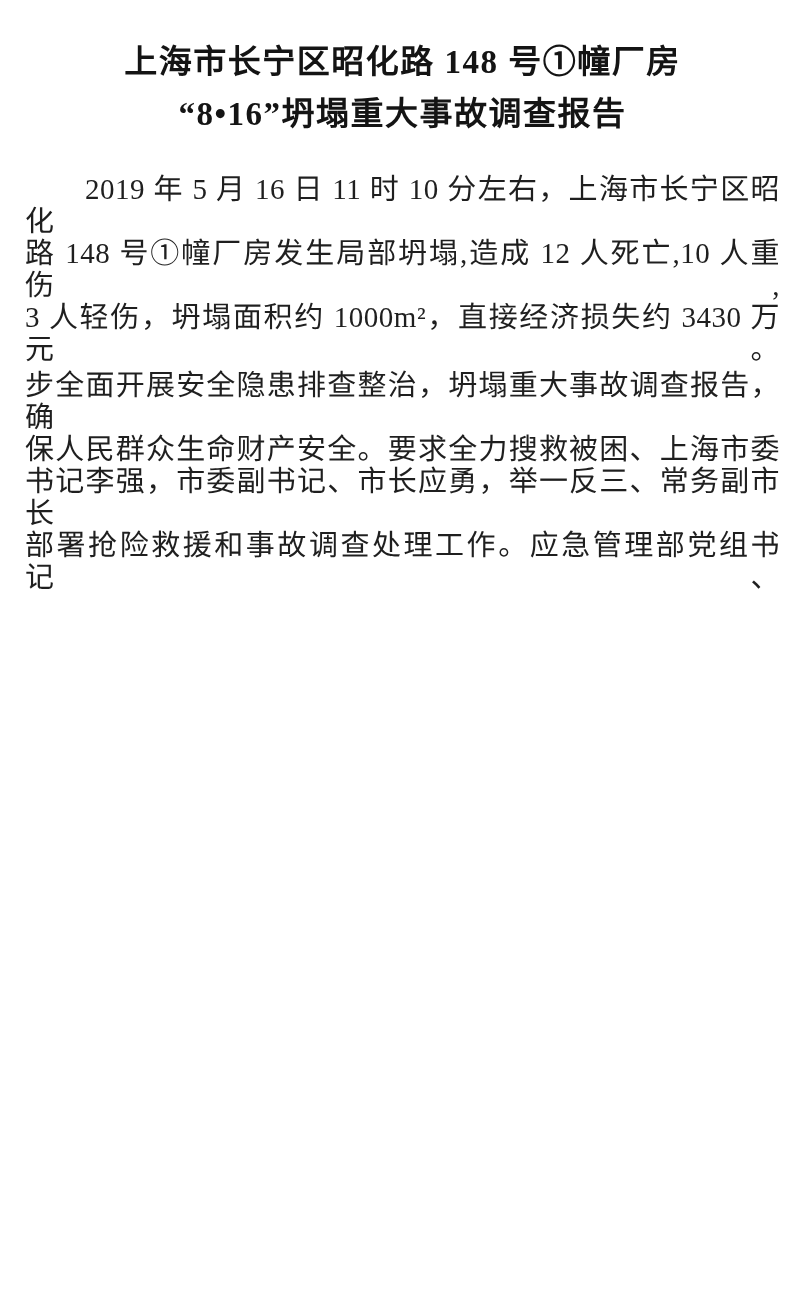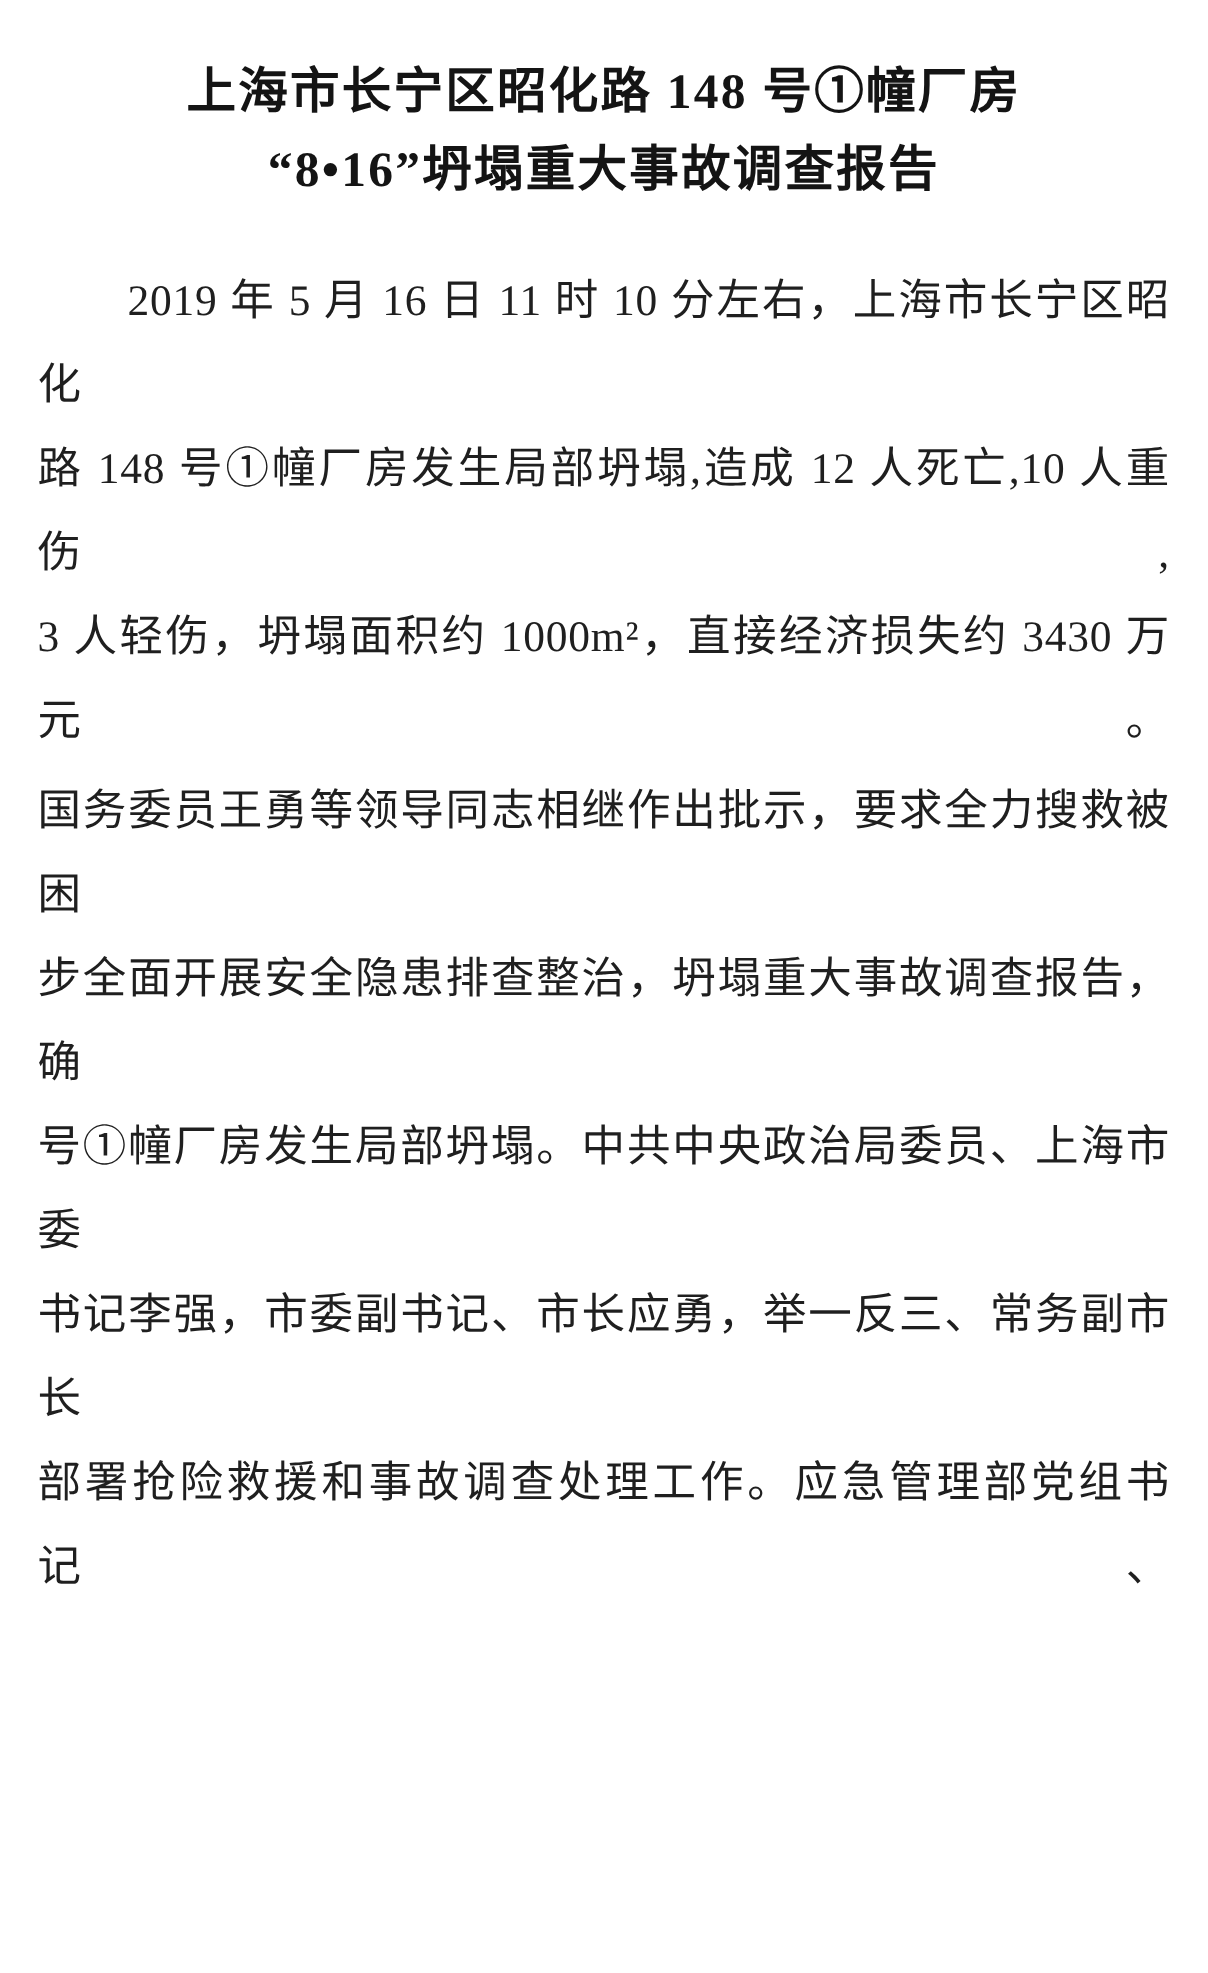--- a/index.html
+++ b/index.html
@@ -36,21 +36,21 @@
     margin-top: 33px;
     font-size: 29px;
   }
   .para {
     margin: 0;
   }
   .para + .para {
     margin-top: 4px;
   }
   .line {
-    line-height: 56px;
+    line-height: 32px;
     text-align: justify;
     text-align-last: justify;
     text-justify: inter-character;
     white-space: normal;
     letter-spacing: 0.5px;
   }
   .line.first {
     text-indent: 60px;
   }
 </style>
@@ -66,23 +66,22 @@
 
   <div class="report-body">
 
     <div class="para">
       <div class="line first">2019 年 5 月 16 日 11 时 10 分左右，上海市长宁区昭化</div>
       <div class="line">路 148 号①幢厂房发生局部坍塌,造成 12 人死亡,10 人重伤,</div>
       <div class="line">3 人轻伤，坍塌面积约 1000m²，直接经济损失约 3430 万元。</div>
     </div>
 
     <div class="para">
-      <div class="line">国务委员王勇等领导同志相继作出批示，要求全力搜救被困</div>
       <div class="line">步全面开展安全隐患排查整治，坍塌重大事故调查报告，确</div>
-      <div class="line">号①幢厂房发生局部坍塌。中共中央政治局委员、上海市委</div>
+      <div class="line">保人民群众生命财产安全。要求全力搜救被困、上海市委</div>
       <div class="line">书记李强，市委副书记、市长应勇，举一反三、常务副市长</div>
       <div class="line">部署抢险救援和事故调查处理工作。应急管理部党组书记、</div>
 
     </div>
 
   </div>
 
 </div>
 
 </body></html>

